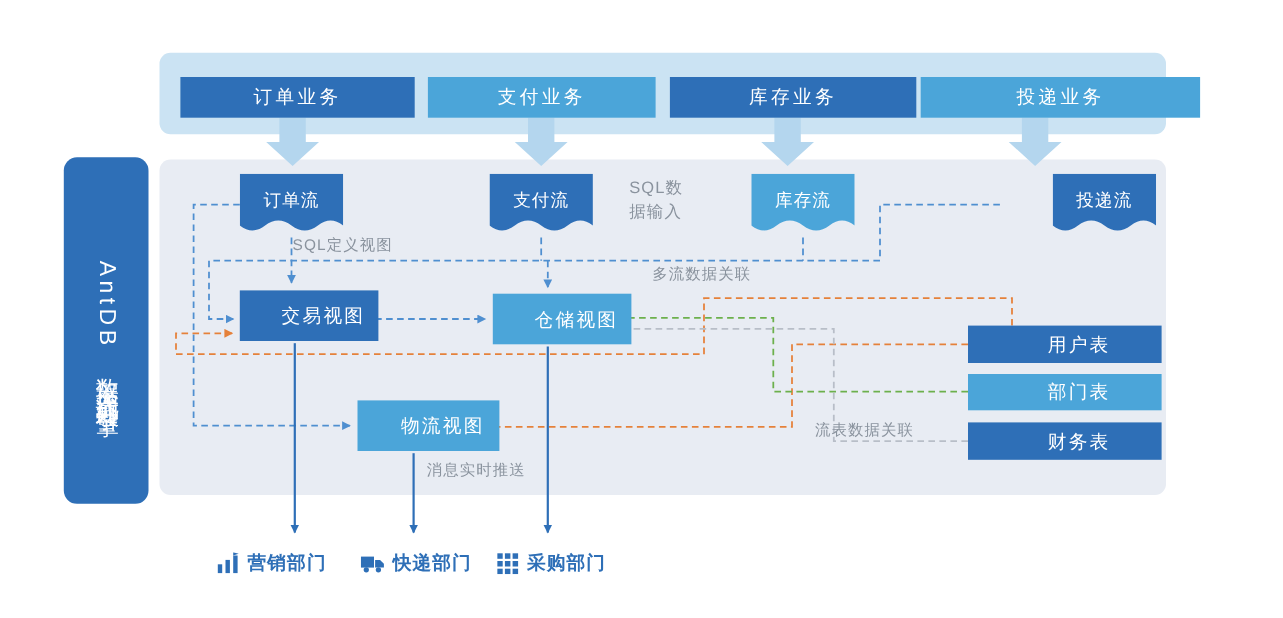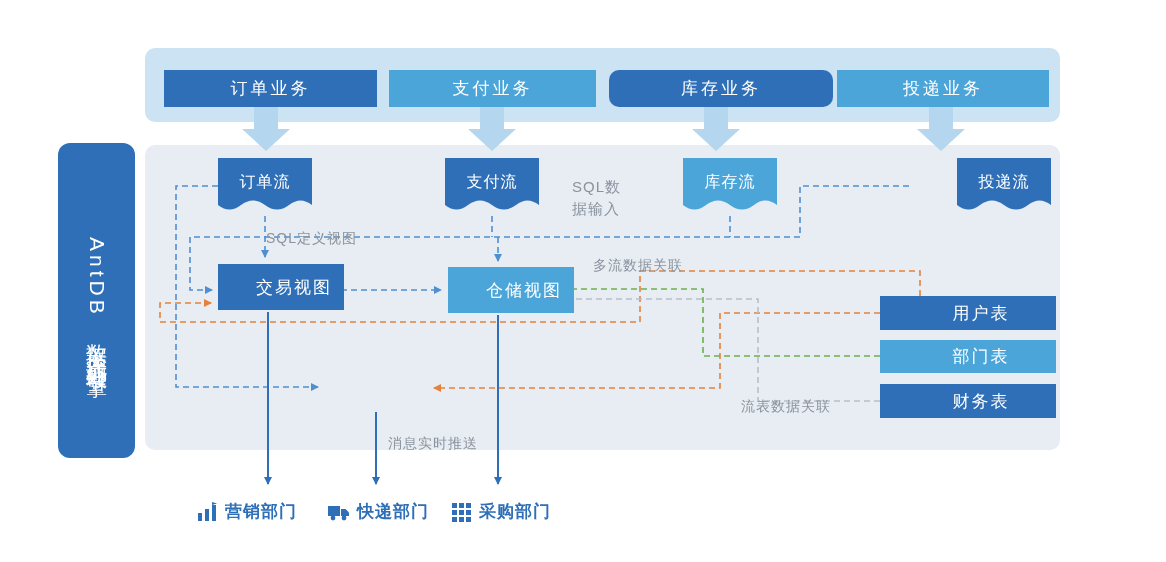--- a/index.html
+++ b/index.html
@@ -27,21 +27,21 @@
     font-size:16px;letter-spacing:1px;}
 
   .viewbox,.tablebox{position:absolute;display:flex;align-items:center;justify-content:center;
     color:#fff;font-size:17px;letter-spacing:2px;z-index:2;padding-left:26px;}
 
   .bg-dark{background:var(--dark);}
   .bg-light{background:var(--light);}
   .fill-dark{fill:var(--dark);}
   .fill-light{fill:var(--light);}
 
-  .note{position:absolute;color:var(--gray_text);font-size:14px;letter-spacing:1px;z-index:2;margin-top:16px;}
+  .note{position:absolute;color:var(--gray_text);font-size:14px;letter-spacing:1px;z-index:2;}
   .note.wrap{width:52px;font-size:15px;line-height:1.45;word-break:break-all;}
 
   .dept{position:absolute;top:500px;display:flex;align-items:center;gap:7px;
     color:var(--dark);font-size:17px;font-weight:bold;z-index:2;letter-spacing:1px;}
   .dept svg{display:block;}
 
   .dash{fill:none;stroke-dasharray:6 4;stroke-width:1.6;}
   .st-blue{stroke:var(--blue_dash);}
   .st-orange{stroke:var(--orange_dash);}
   .st-green{stroke:var(--green_dash);}
@@ -66,24 +66,24 @@
   <div class="sidebar">
     <span class="sidebar-title">AntDB 数据库流式处理引擎</span>
   </div>
 
   <div class="biz bg-dark" style="left:164px;width:213px;">
       <span>订单业务</span>
     </div>
   <div class="biz bg-light" style="left:389px;width:207px;">
       <span>支付业务</span>
     </div>
-  <div class="biz bg-dark" style="left:609px;width:224px;border-radius:10px;">
+  <div class="biz bg-dark" style="left:609px;width:224px;">
       <span>库存业务</span>
     </div>
-  <div class="biz bg-light" style="left:837px;width:212px;">
+  <div class="biz bg-light" style="left:837px;width:254px;">
       <span>投递业务</span>
     </div>
 
   <svg class="overlay" viewBox="0 0 1166 562">
     <defs>
       <marker id="ar-blue" markerWidth="9" markerHeight="9" refX="7" refY="4" orient="auto" markerUnits="userSpaceOnUse">
           <path d="M0,0 L8,4 L0,8 Z" class="mk-blue"></path>
         </marker>
       <marker id="ar-orange" markerWidth="9" markerHeight="9" refX="7" refY="4" orient="auto" markerUnits="userSpaceOnUse">
           <path d="M0,0 L8,4 L0,8 Z" class="mk-orange"></path>
@@ -148,20 +148,23 @@
         <path class="fill-dark" d="M0,0 H94 V47 C86,41 79,41 71,47 C63,53 55,53 47,47 C39,41 31,41 23,47 C15,53 8,53 0,47 Z"></path>
       </svg>
     <span class="lbl">投递流</span>
   </div>
 
   <div class="viewbox bg-dark" style="left:218px;top:264px;width:100px;height:46px;">
       <span>交易视图</span>
     </div>
   <div class="viewbox bg-light" style="left:448px;top:267px;width:100px;height:46px;justify-content:center;">
       <span>仓储视图</span>
+    </div>
+  <div class="viewbox bg-light" style="left:325px;top:364px;width:103px;height:46px;">
+      <span>物流视图</span>
     </div>
 
   <div class="tablebox bg-dark" style="left:880px;top:296px;width:150px;height:34px;">
       <span>用户表</span>
     </div>
   <div class="tablebox bg-light" style="left:880px;top:340px;width:150px;height:33px;">
       <span>部门表</span>
     </div>
   <div class="tablebox bg-dark" style="left:880px;top:384px;width:150px;height:34px;">
       <span>财务表</span>

